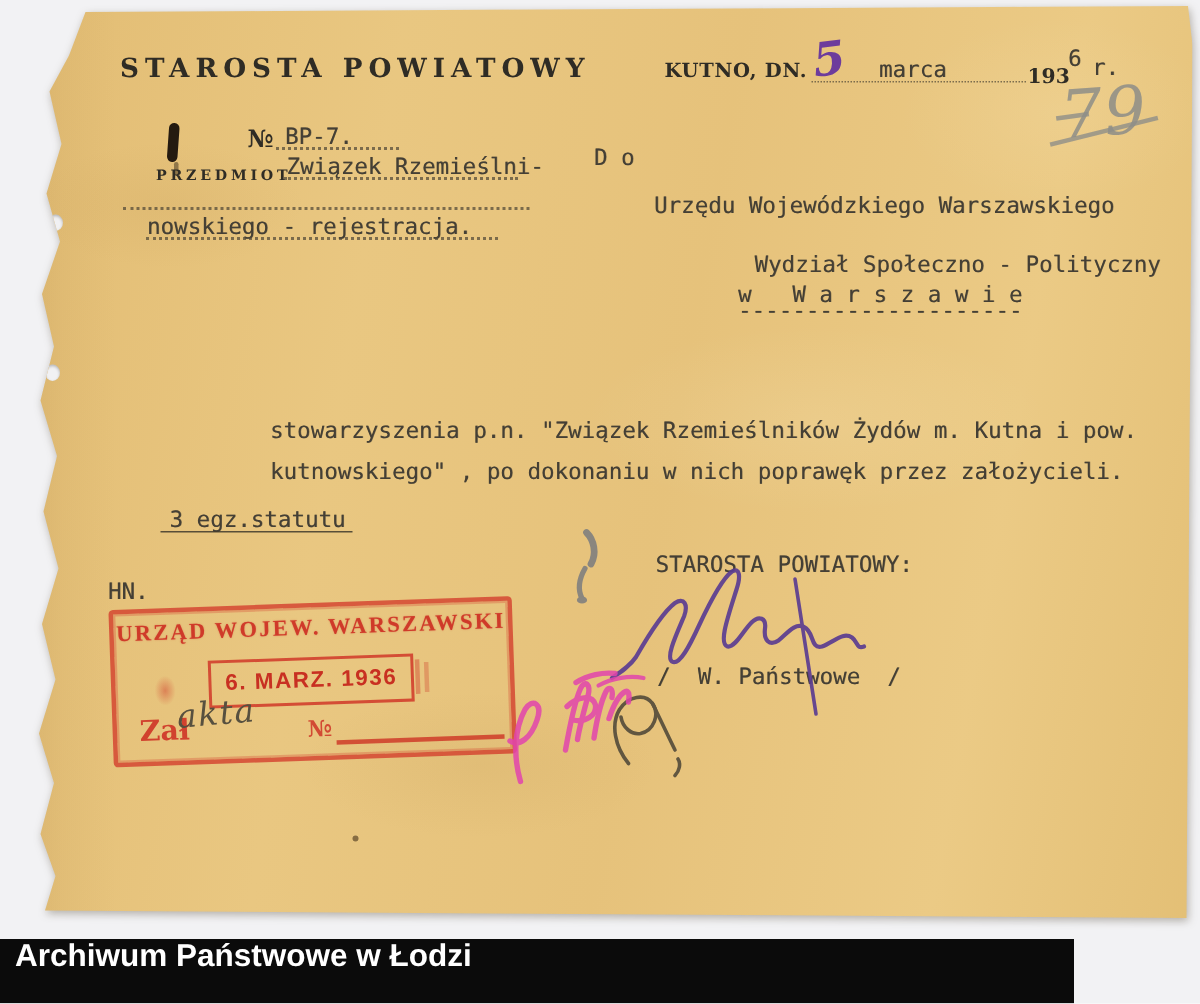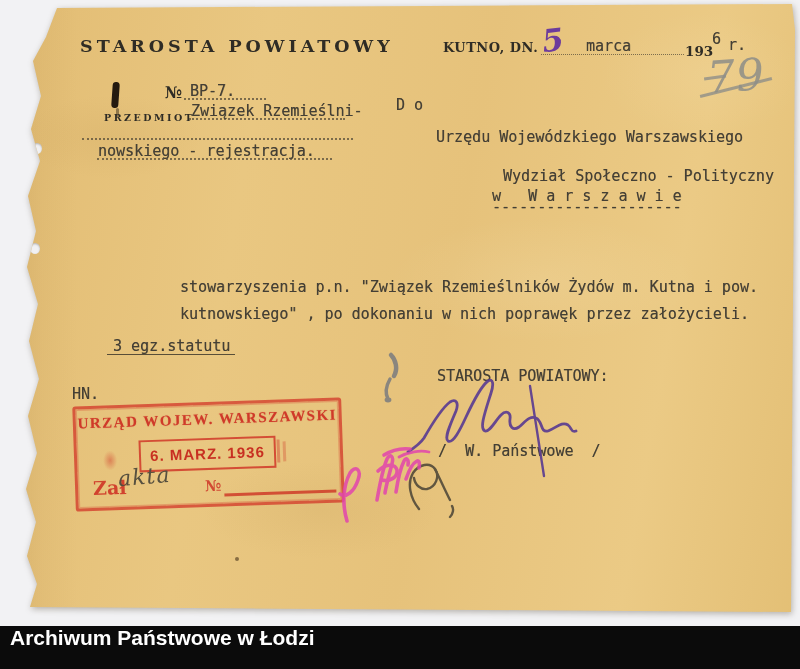--- a/index.html
+++ b/index.html
@@ -56,21 +56,21 @@
         color:rgba(206,52,38,.85);}
   .stamp-line{position:absolute;left:146px;top:89px;width:112px;height:2.5px;
         background:rgba(205,50,35,.8);}
   .stamp-smudge-l{position:absolute;left:26px;top:42px;width:14px;height:20px;border-radius:40%;
         background:radial-gradient(closest-side, rgba(206,52,38,.45), transparent);}
   .stamp-orn{position:absolute;left:200px;top:37px;width:3px;height:23px;background:rgba(206,52,38,.4);}
   .stamp-orn2{position:absolute;left:206px;top:39px;width:3px;height:20px;background:rgba(206,52,38,.3);}
   .akta{position:absolute;left:118px;top:464px;font:italic 22px "DejaVu Serif",serif;
         color:#57503f;transform:rotate(-5deg);letter-spacing:1px;z-index:4;}
   .ink{position:absolute;left:0;top:0;z-index:5;pointer-events:none;}
-  .bar{position:absolute;left:0;top:626px;width:800px;height:43px;background:#0b0b0b;z-index:6;}
+  .bar{position:absolute;left:0;top:626px;width:716px;height:43px;background:#0b0b0b;z-index:6;}
   .bar-label{position:absolute;left:10px;top:0;height:43px;line-height:43px;
         font:bold 21px "Liberation Sans",sans-serif;color:#ffffff;}
   .xline{font-size:13px;letter-spacing:.2px;color:#3c382f;}
 </style>
 </head>
 <body>
 
 <div class="page">
 
   <div class="paper-wrap">

